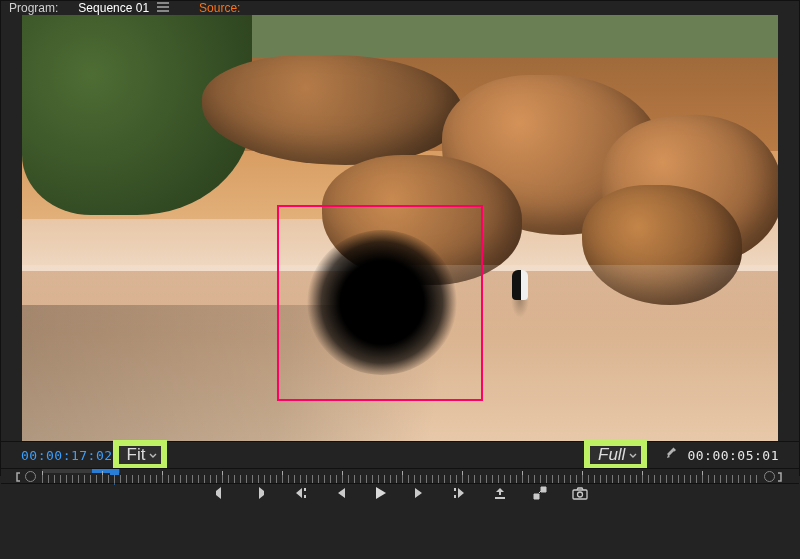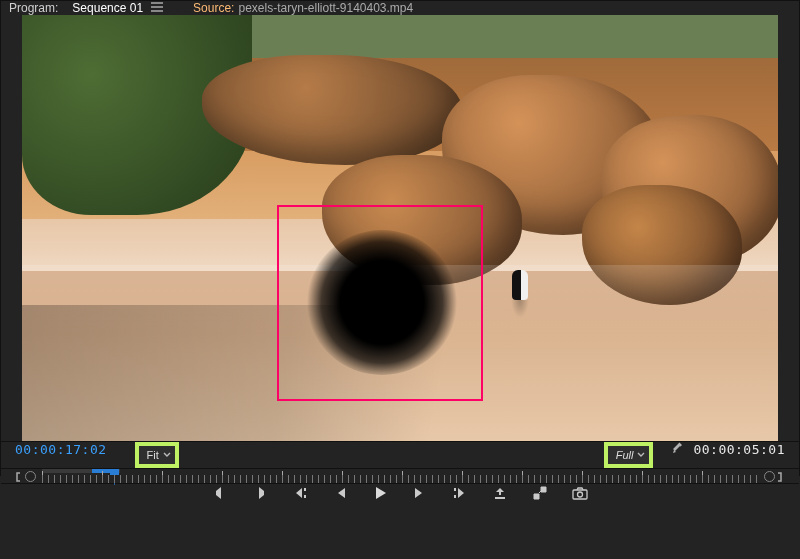--- a/index.html
+++ b/index.html
@@ -24,23 +24,23 @@
   
   .header {
     display: flex;
     align-items: center;
     height: 24px;
     padding: 0 8px;
     background: #232323;
     font-size: 12px;
   }
   .header .label { color: #d0d0d0; }
-  .header .seqname { color: #fff; margin-left: 14px; }
+  .header .seqname { color: #fff; margin-left: 20px; }
   .header .menu-icon { margin-left: 8px; opacity: 0.8; }
-  .header .source-label { margin-left: 30px; color: #fdba74; }
+  .header .source-label { margin-left: 30px; color: #f97316; }
   .header .source-name { color: #aaa; margin-left: 4px; }
 
   
   .monitor-wrap {
     flex: 1;
     display: flex;
     align-items: center;
     justify-content: center;
     background: #232323;
     position: relative;
@@ -118,37 +118,37 @@
     top:190px; left:255px;
     width:206px; height:196px;
     border: 2px solid #ff0066;
     box-sizing:border-box;
     pointer-events:none;
   }
 
   
   .status-row {
     display:flex;
+    align-items:center;
     height:26px;
-    padding: 0 14px;
+    padding: 0 20px;
     background:#232323;
     border-top: 1px solid #111;
     font-size:13px;
   }
   .timecode-left { color:#3aa0ff; font-family: "Consolas", monospace; letter-spacing:0.5px;}
   .dropdown {
     display:flex; align-items:center;
     height:18px;
     background:#2f2f2f;
-    border: 4px solid #bef264;
+    border: 6px solid #bef264;
     padding: 0 16px 0 8px;
-    font-size:11px;
+    font-size:17px;
     color:#dcdcdc;
     position:relative;
-    margin-left: 28px;
   }
   .dropdown.full { margin-left:auto; margin-right:10px;font-style:italic;}
   .dropdown .chev { position:absolute; right:4px; }
   .wrench { margin: 0 8px; opacity:0.85;}
   .timecode-right { color:#e8e8e8; font-family:"Consolas", monospace; letter-spacing:0.5px; }
 
   .ruler-row {
     height:22px;
     padding: 0 14px;
     background:#232323;
@@ -219,21 +219,20 @@
 
   <div class="header">
     <span class="label">Program:</span>
     <span class="seqname">Sequence 01</span>
     <span class="menu-icon">
       <svg width="12" height="10" viewBox="0 0 12 10">
           <path d="M0 1h12M0 5h12M0 9h12" stroke="#ccc" stroke-width="1.5"></path>
         </svg>
     </span>
     <span class="source-label">Source:</span>
-    <span class="source-name">pexels-taryn-elliott-9140403.mp4</span>
   </div>
 
   <div class="monitor-wrap">
     <div class="monitor">
       <div class="scene"></div>
       <div class="bush"></div>
       <div class="rock r3"></div>
       <div class="rock r1"></div>
       <div class="rock r4"></div>
       <div class="rock r2"></div>

